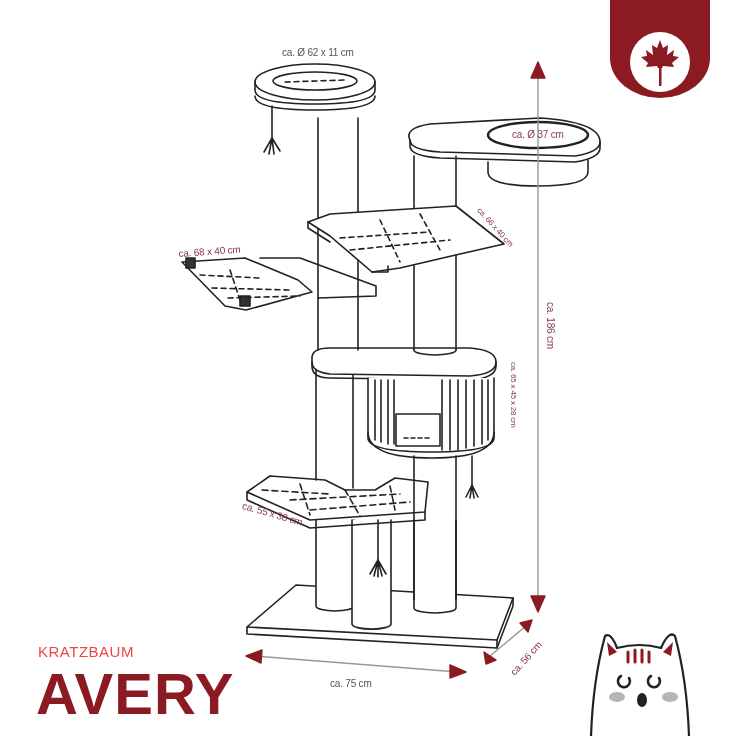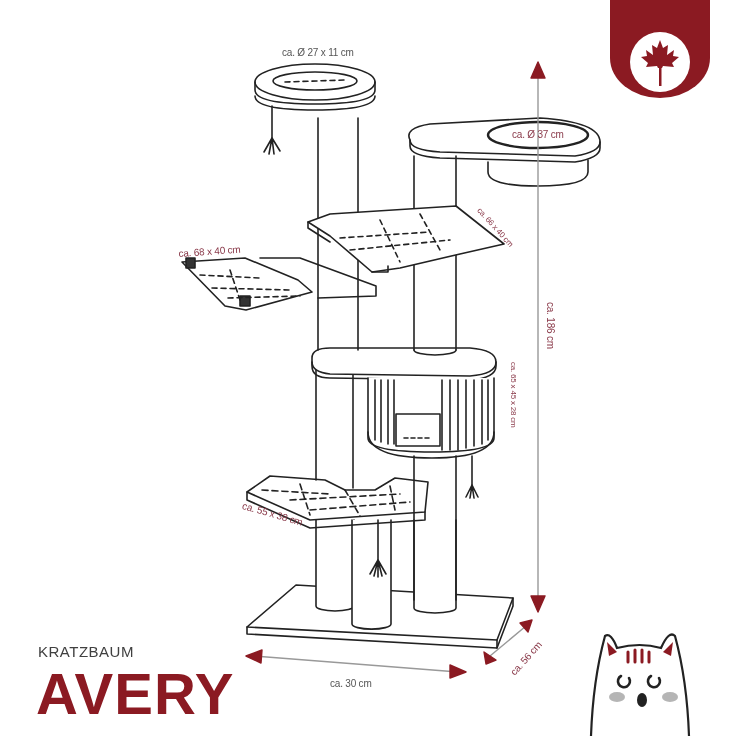--- a/index.html
+++ b/index.html
@@ -1,20 +1,20 @@
 <!DOCTYPE html>
 <html><head>
 <meta charset="utf-8">
 <style>
   html, body { margin:0; padding:0; background:#ffffff; }
   body { width:736px; height:736px; position:relative; overflow:hidden; font-family:"Liberation Sans", sans-serif; }
   svg.drawing { position:absolute; left:0; top:0; }
   .lbl { position:absolute; color:#8a3a4a; font-size:10px; white-space:nowrap; font-family:"Liberation Sans", sans-serif; letter-spacing:-0.2px; }
   .lbl.dim { color:#555; }
-  .brand-sub { position:absolute; left:38px; top:643px; font-size:15px; color:#404040; letter-spacing:0.5px; font-family:"Liberation Sans", sans-serif; }
+  .brand-sub { position:absolute; left:38px; top:643px; font-size:15px; color:#ef4444; letter-spacing:0.5px; font-family:"Liberation Sans", sans-serif; }
   .brand-main { position:absolute; left:36px; top:660px; font-size:58px; font-weight:bold; color:#8b1a22; letter-spacing:1px; font-family:"Liberation Sans", sans-serif; }
   .badge { position:absolute; left:610px; top:0; width:100px; height:98px; }
   .cat { position:absolute; left:585px; top:620px; width:110px; height:116px; }
 </style>
 </head>
 <body>
 
 <svg class="drawing" width="736" height="736" viewBox="0 0 736 736" fill="none" stroke="#222" stroke-width="1.6" stroke-linejoin="round" stroke-linecap="round">
 
   <g>
@@ -118,28 +118,28 @@
     <path d="M450 665 L466 672 L450 678 Z" fill="#8b1a22"></path>
   </g>
 
   <g stroke="#8b1a22" stroke-width="1.4">
     <line x1="490" y1="656" x2="526" y2="626" stroke="#999"></line>
     <path d="M484 652 L486 664 L496 660 Z" fill="#8b1a22"></path>
     <path d="M520 623 L532 620 L528 632 Z" fill="#8b1a22"></path>
   </g>
 </svg>
 
-<div class="lbl dim" style="left:282px;top:47px;">ca. Ø 27 x 11 cm</div>
+<div class="lbl dim" style="left:282px;top:47px;">ca. Ø 62 x 11 cm</div>
 <div class="lbl" style="left:512px;top:129px;font-size:10px;">ca. Ø 37 cm</div>
 <div class="lbl" style="left:482px;top:206px;font-size:8px;transform:rotate(48deg);transform-origin:left top;">ca. 66 x 40 cm</div>
 <div class="lbl" style="left:178px;top:248px;transform:rotate(-4deg);transform-origin:left top;">ca. 68 x 40 cm</div>
 <div class="lbl" style="left:556px;top:302px;transform:rotate(90deg);transform-origin:left top;">ca. 186 cm</div>
 <div class="lbl" style="left:518px;top:362px;font-size:8px;transform:rotate(90deg);transform-origin:left top;">ca. 65 x 45 x 28 cm</div>
 <div class="lbl" style="left:244px;top:500px;transform:rotate(16deg);transform-origin:left top;">ca. 55 x 38 cm</div>
-<div class="lbl dim" style="left:330px;top:678px;">ca. 30 cm</div>
+<div class="lbl dim" style="left:330px;top:678px;">ca. 75 cm</div>
 <div class="lbl" style="left:508px;top:670px;transform:rotate(-48deg);transform-origin:left top;">ca. 56 cm</div>
 
 <div class="brand-sub">KRATZBAUM</div>
 <div class="brand-main">AVERY</div>
 
 <svg class="badge" viewBox="0 0 100 98">
   <path d="M0 0 L100 0 L100 58 A50 40 0 0 1 0 58 Z" fill="#8b1a22"></path>
   <circle cx="50" cy="62" r="30" fill="#fff"></circle>
   <g fill="#8b1a22">
     <path d="M50 40 L53 48 L58 45 L57 55 L64 50 L63 56 L69 57 L62 63 L64 67 L53 66 L52 68 L48 68 L47 66 L36 67 L38 63 L31 57 L37 56 L36 50 L43 55 L42 45 L47 48 Z"></path>

